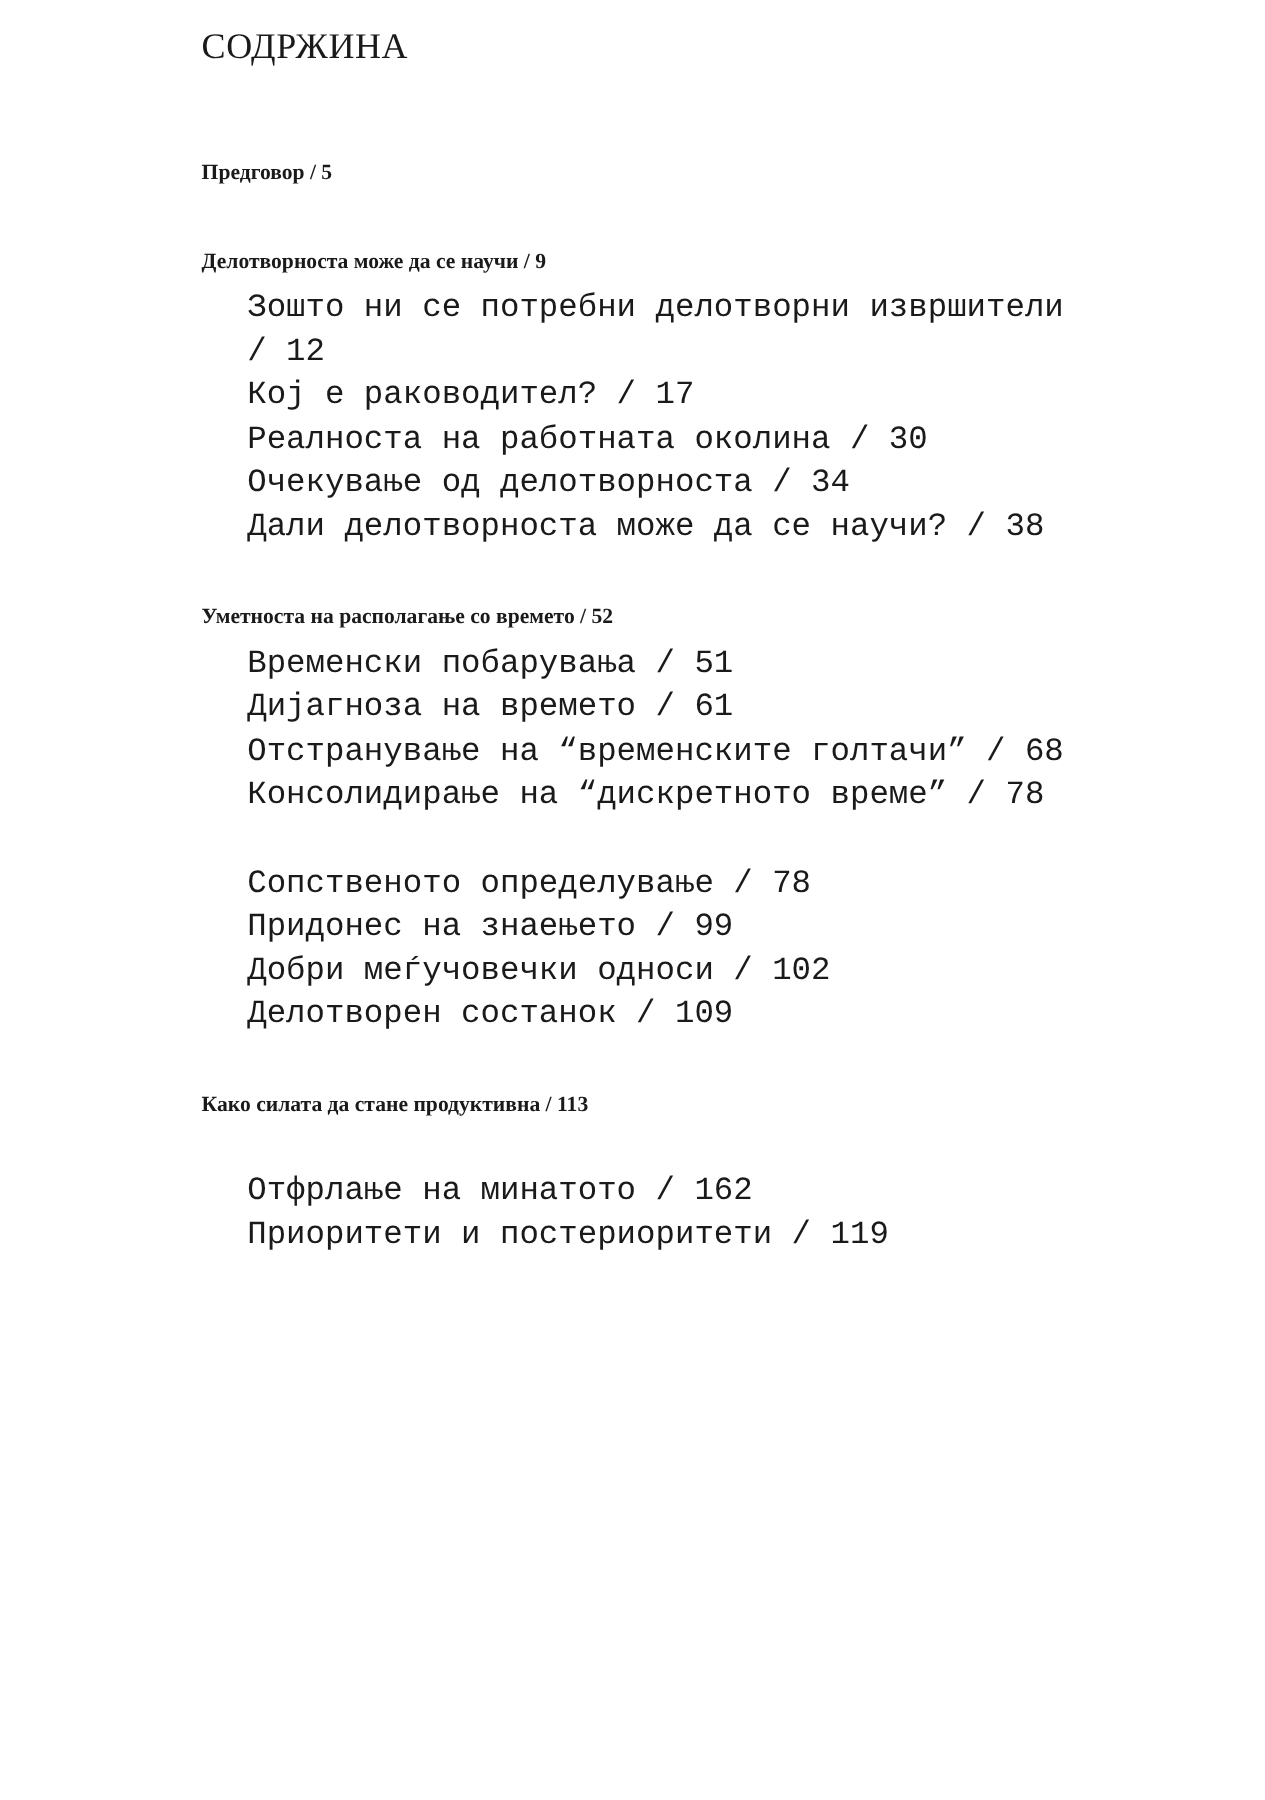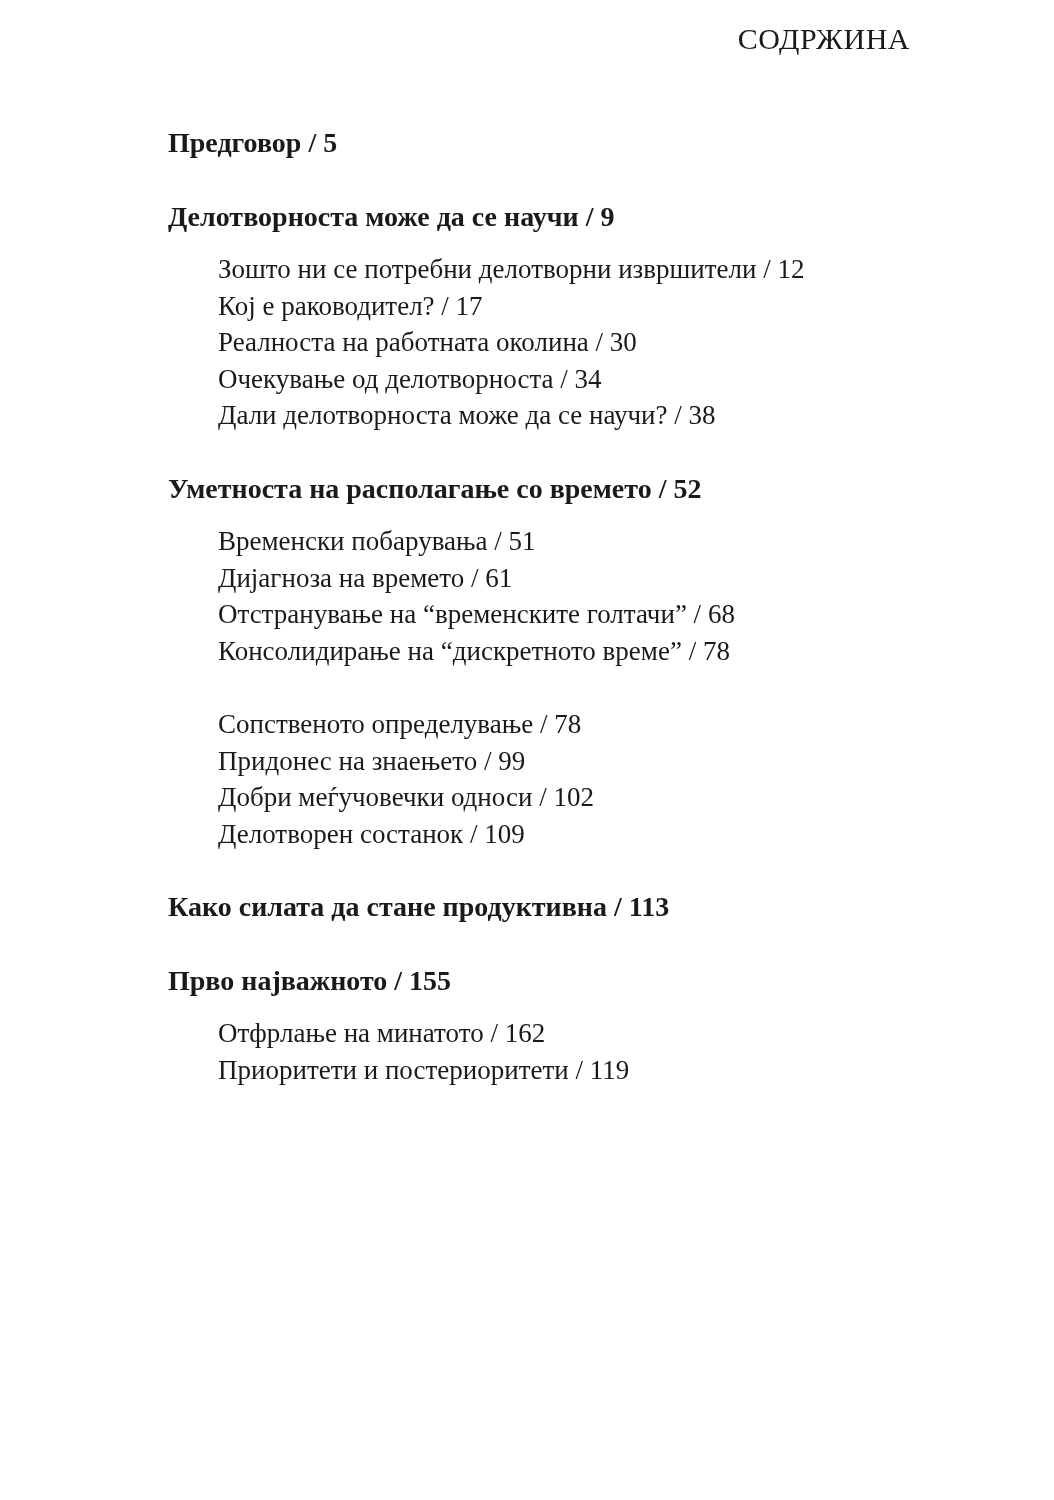--- a/index.html
+++ b/index.html
@@ -21,38 +21,39 @@
     background: #ffffff;
   }
   .content {
     margin-left: 168px;
     width: 742px;
   }
   .doc-title {
     font-size: 30px;
     line-height: 37px;
     font-weight: normal;
-    text-align: right;
+    text-align: left;
     letter-spacing: 0.5px;
   }
   .toc-section {
     margin-top: 37px;
   }
   .toc-section.first {
     margin-top: 68px;
   }
   .toc-heading {
-    font-size: 28px;
+    font-size: 18px;
     line-height: 36.5px;
     font-weight: bold;
   }
   .toc-items {
-    margin: 16px;
+    margin: 4px;
     padding: 0;
     list-style: none;
+    font-family: Liberation Mono, monospace;
   }
   .toc-item {
     font-size: 27px;
     line-height: 36.5px;
     padding-left: 34px;
     white-space: pre-line;
   }
 </style>
 </head>
 <body>
@@ -94,21 +95,20 @@
         <li class="toc-item">Добри меѓучовечки односи / 102</li>
         <li class="toc-item">Делотворен состанок / 109</li>
       </ul>
     </div>
 
     <div class="toc-section">
       <div class="toc-heading">Како силата да стане продуктивна / 113</div>
     </div>
 
     <div class="toc-section">
-      <div class="toc-heading">Прво најважното / 155</div>
       <ul class="toc-items">
         <li class="toc-item">Отфрлање на минатото / 162</li>
         <li class="toc-item">Приоритети и постериоритети / 119</li>
       </ul>
     </div>
 
   </div>
 </div>
 
 </body></html>

